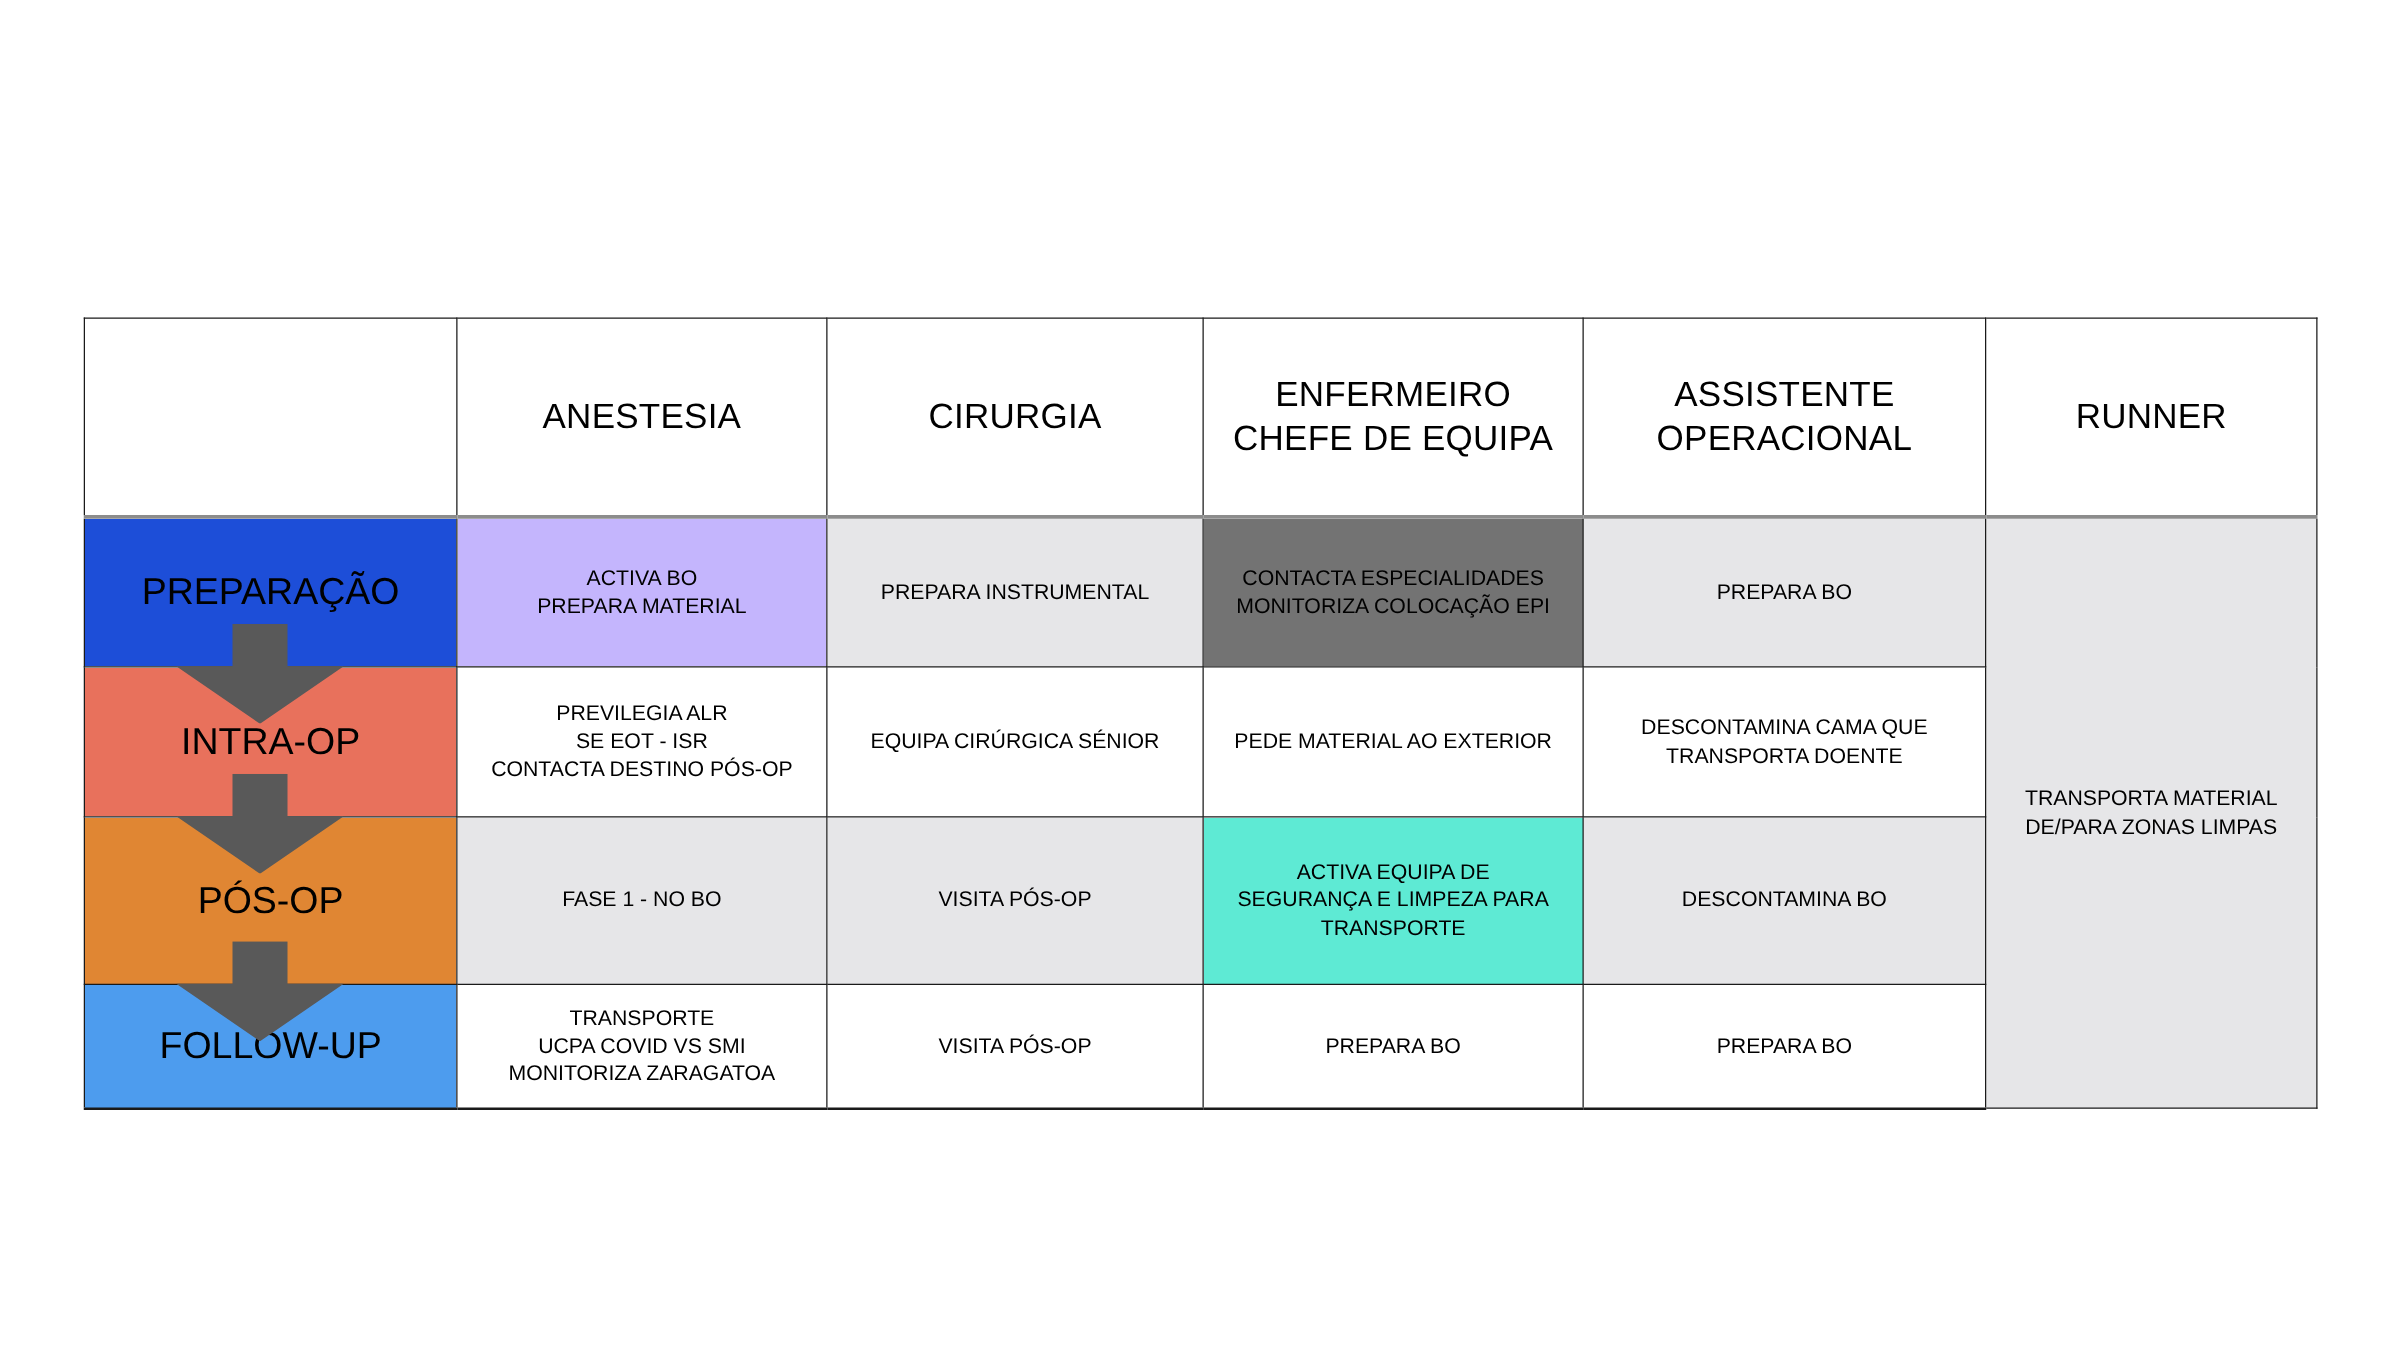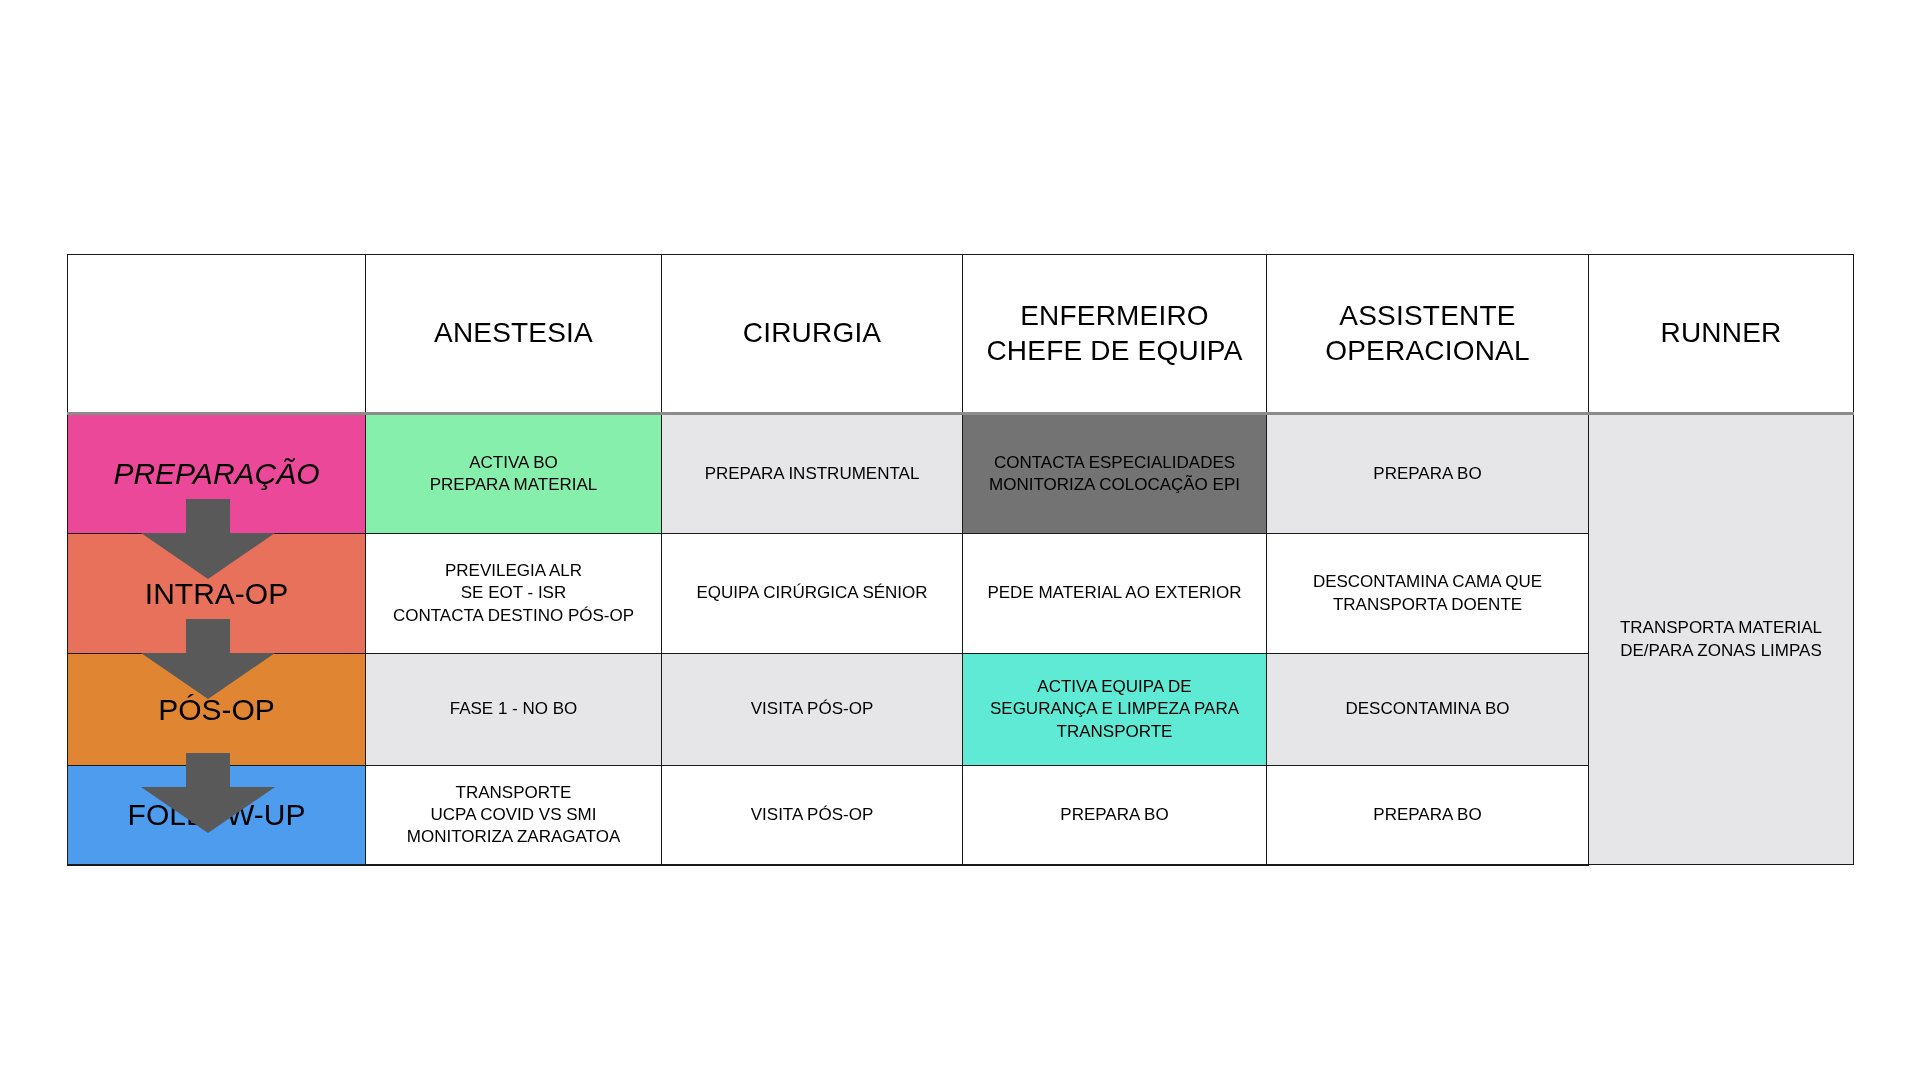--- a/index.html
+++ b/index.html
@@ -87,43 +87,43 @@
       <th class="role">ANESTESIA</th>
       <th class="role">CIRURGIA</th>
       <th class="role">ENFERMEIRO
 CHEFE DE EQUIPA</th>
       <th class="role">ASSISTENTE
 OPERACIONAL</th>
       <th class="role">RUNNER</th>
     </tr>
 
     <tr style="height:120px" class="sep">
-      <td class="phase" style="background: #ec4899; font-style: italic;">PREPARAÇÃO</td>
-      <td class="task gray" style="background: #86efac;">ACTIVA BO
+      <td class="phase" style="background: #1d4ed8;">PREPARAÇÃO</td>
+      <td class="task gray" style="background: #c4b5fd;">ACTIVA BO
 PREPARA MATERIAL</td>
       <td class="task gray" style="background: rgb(230, 230, 232);">PREPARA INSTRUMENTAL</td>
       <td class="task gray" style="background: #737373;">CONTACTA ESPECIALIDADES
 MONITORIZA COLOCAÇÃO EPI</td>
       <td class="task gray" style="background: rgb(230, 230, 232);">PREPARA BO</td>
       <td class="runner gray" rowspan="4" style="background: rgb(230, 230, 232);">TRANSPORTA MATERIAL
 DE/PARA ZONAS LIMPAS</td>
     </tr>
 
     <tr style="height:120px">
       <td class="phase" style="background: rgb(232, 113, 92);">INTRA-OP</td>
       <td class="task white">PREVILEGIA ALR
 SE EOT - ISR
 CONTACTA DESTINO PÓS-OP</td>
       <td class="task white">EQUIPA CIRÚRGICA SÉNIOR</td>
       <td class="task white">PEDE MATERIAL AO EXTERIOR</td>
       <td class="task white">DESCONTAMINA CAMA QUE
 TRANSPORTA DOENTE</td>
     </tr>
 
-    <tr style="height:112px">
+    <tr style="height:134px">
       <td class="phase" style="background: rgb(224, 134, 51);">PÓS-OP</td>
       <td class="task gray" style="background: rgb(230, 230, 232);">FASE 1 - NO BO</td>
       <td class="task gray" style="background: rgb(230, 230, 232);">VISITA PÓS-OP</td>
       <td class="task gray" style="background: #5eead4;">ACTIVA EQUIPA DE
 SEGURANÇA E LIMPEZA PARA
 TRANSPORTE</td>
       <td class="task gray" style="background: rgb(230, 230, 232);">DESCONTAMINA BO</td>
     </tr>
 
     <tr style="height:99px" class="last">

